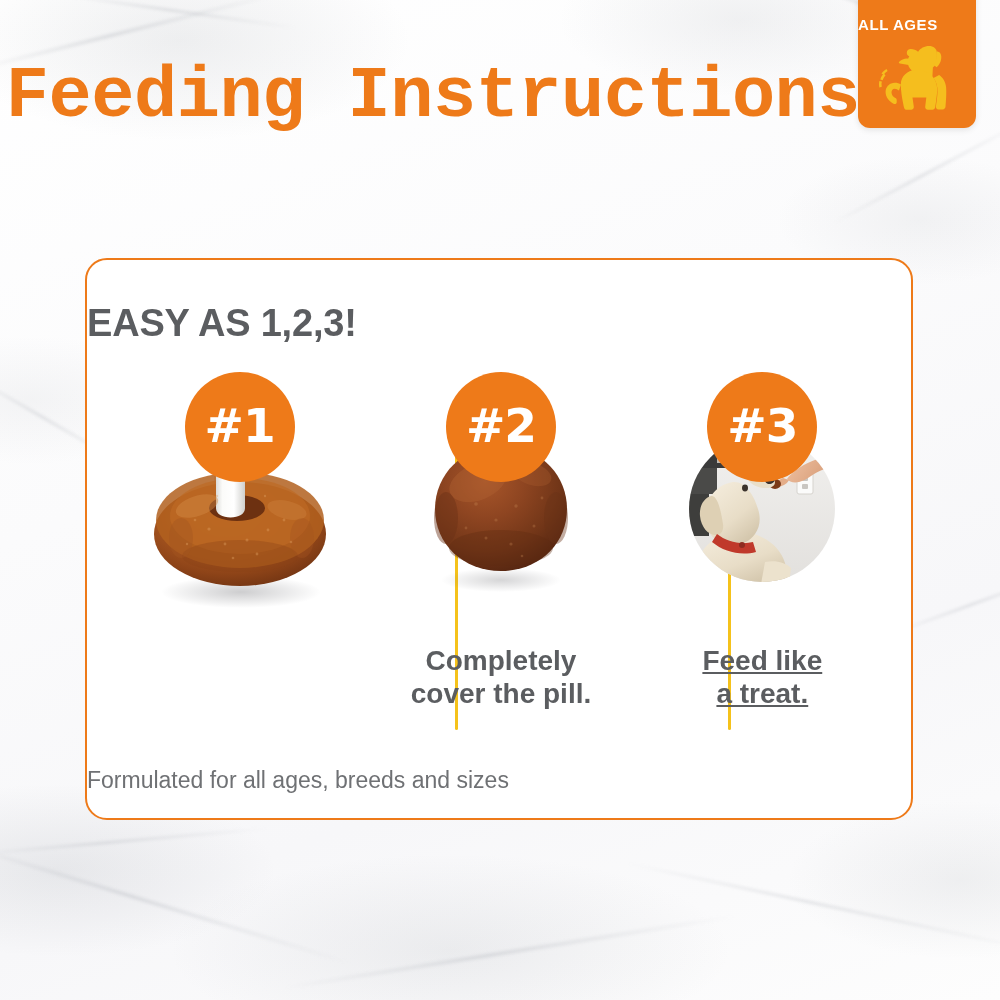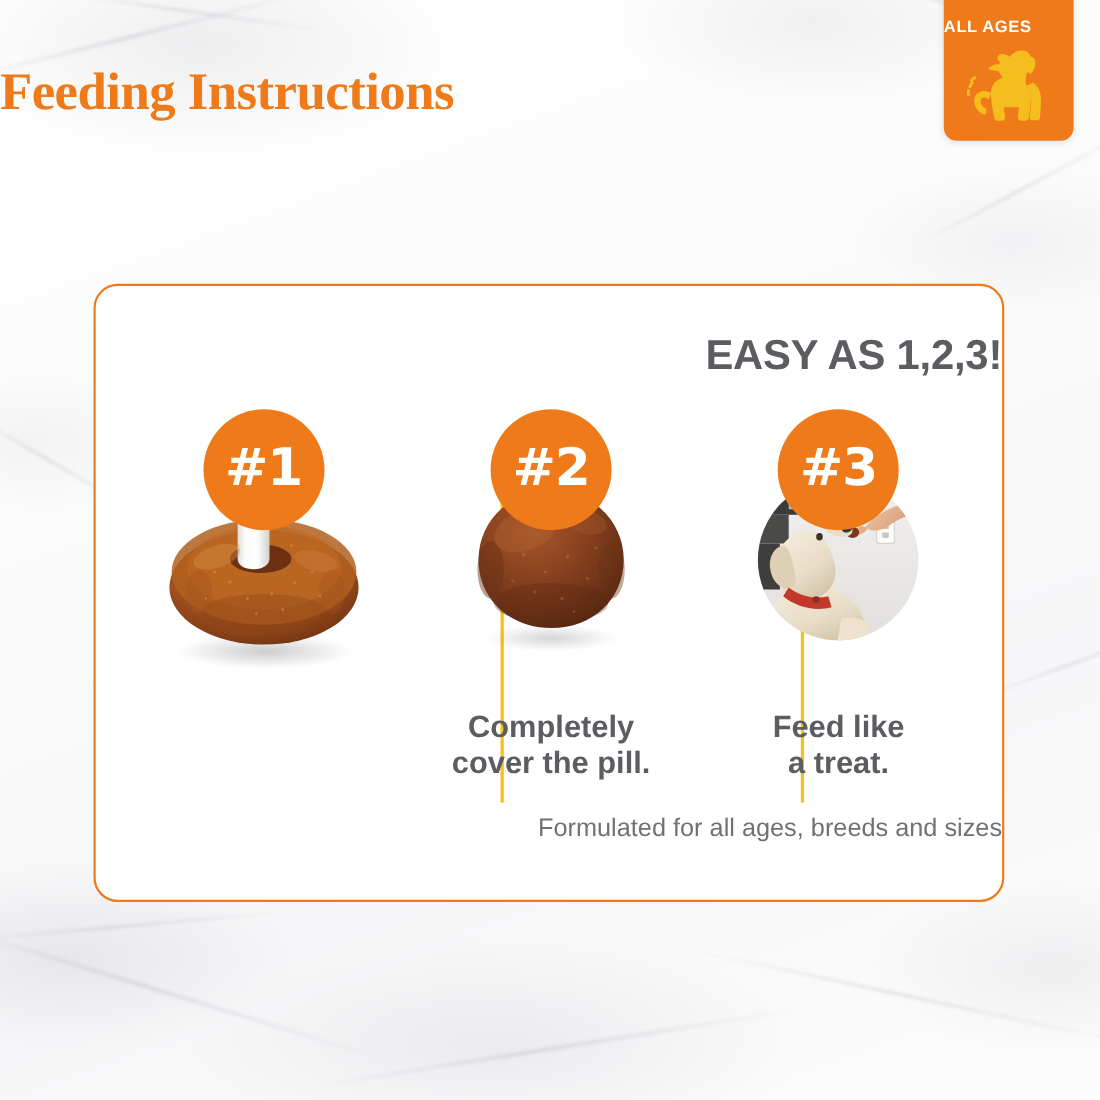--- a/index.html
+++ b/index.html
@@ -68,25 +68,25 @@
     left: 50%;
     transform: translateX(-50%);
   }
 
   
   .page-title {
     position: absolute;
     top: 56px;
     left: 0;
     width: 860px;
-    text-align: left;
+    text-align: right;
     color: #EE7A19;
-    font-family: Liberation Serif, serif;
+    font-family: Liberation Mono, monospace;
     font-weight: bold;
-    font-size: 48px;
+    font-size: 72px;
     letter-spacing: -0.5px;
     white-space: nowrap;
   }
 
   
   .card {
     position: absolute;
     left: 85px;
     top: 258px;
     width: 828px;
@@ -95,21 +95,21 @@
     border: 2px solid #EE7A19;
     border-radius: 22px;
     box-sizing: border-box;
   }
 
   .card-heading {
     position: absolute;
     top: 42px;
     left: 0;
     width: 100%;
-    text-align: right;
+    text-align: left;
     color: #5b5d60;
     font-size: 38px;
     font-weight: bold;
     letter-spacing: -0.2px;
   }
 
   .steps {
     position: absolute;
     top: 112px;
     left: 22px;
@@ -173,28 +173,28 @@
     width: 100%;
     text-align: center;
     color: #5b5d60;
     font-size: 28px;
     font-weight: bold;
     line-height: 1.18;
     white-space: pre-line;
   }
   .cap-1 { top: 244px; }
   .cap-2 { top: 272px; }
-  .cap-3 { top: 272px; }
+  .cap-3 { top: 272px; text-decoration: underline; }
 
   .card-footer {
     position: absolute;
-    bottom: 52px;
+    bottom: 24px;
     left: 0;
     width: 100%;
-    text-align: right;
+    text-align: left;
     color: #6f7174;
     font-size: 23px;
     font-weight: normal;
   }
 
   
   .treat1-wrap { width: 206px; height: 180px; position: relative; }
   .treat2-wrap { width: 170px; height: 160px; position: relative; }
   .photo3-wrap { width: 150px; height: 150px; position: relative; }
 </style>

